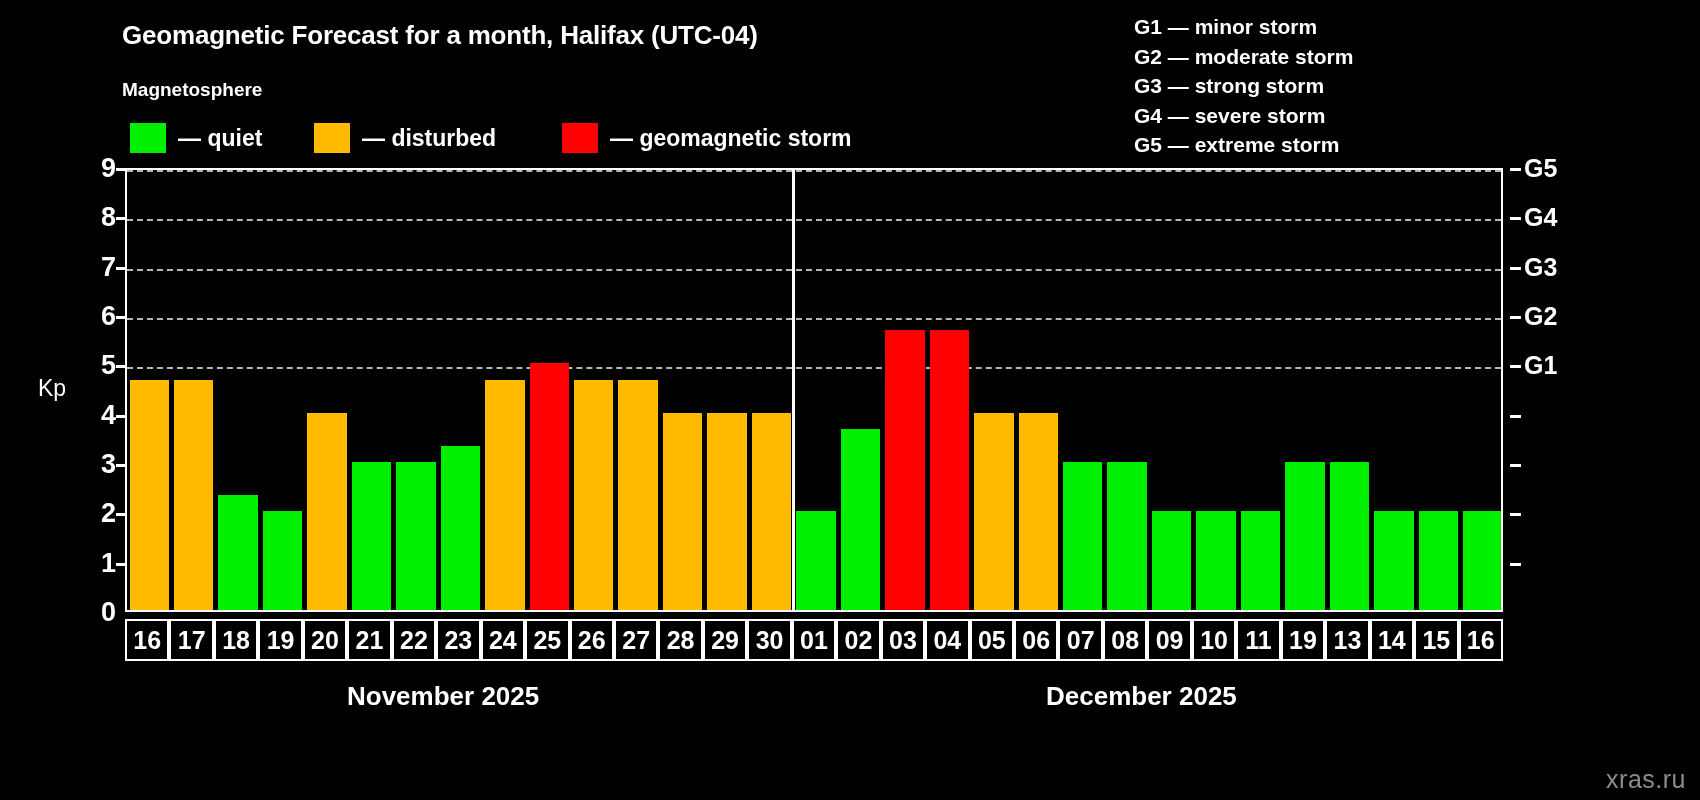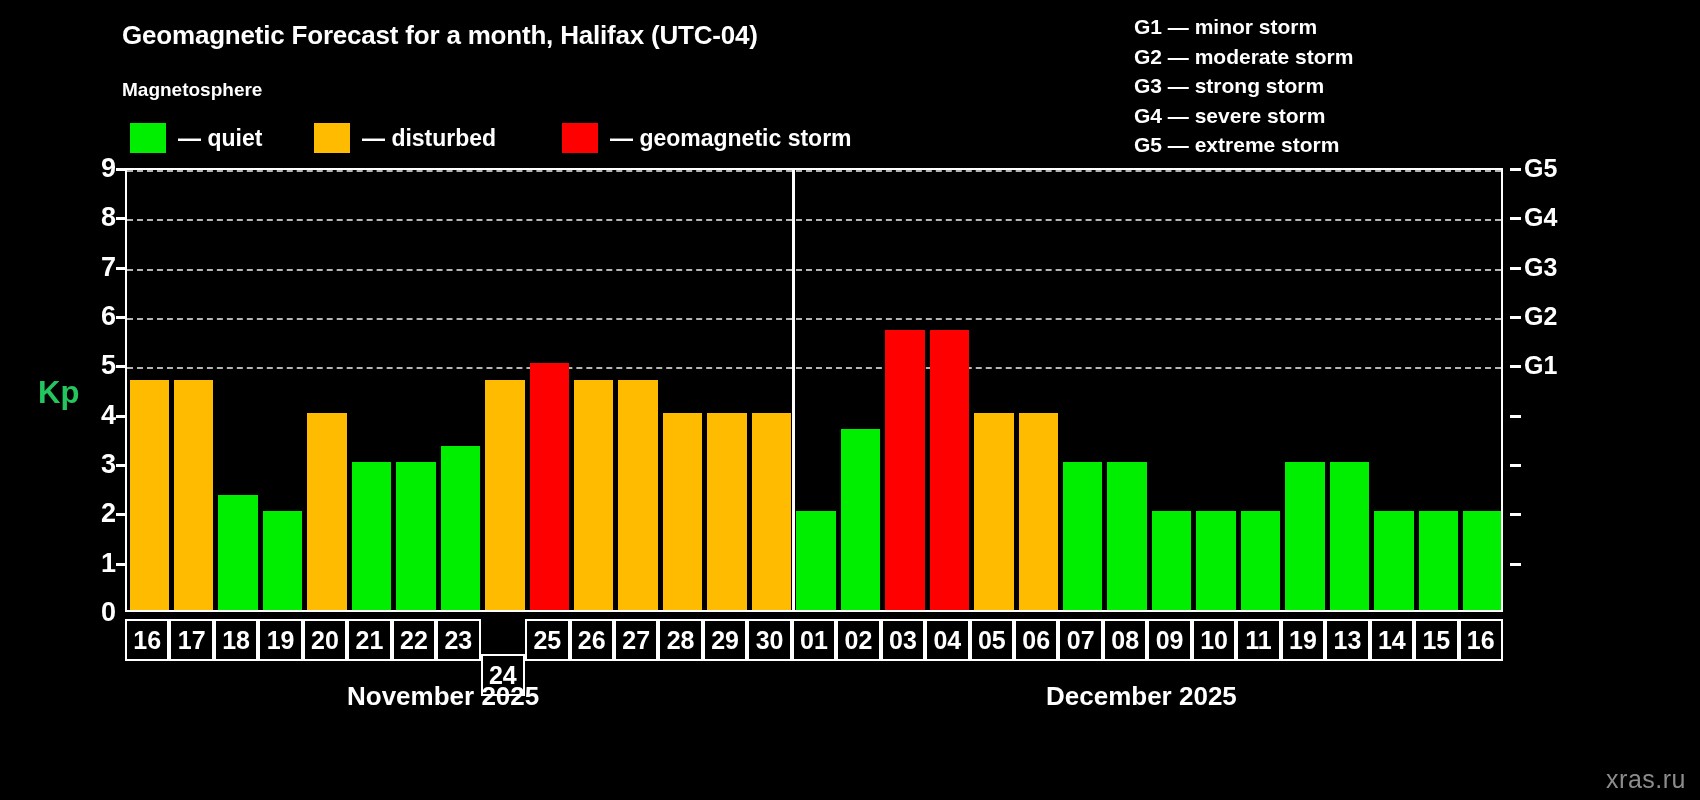--- a/index.html
+++ b/index.html
@@ -121,23 +121,23 @@
   .bar {
     position: absolute;
     bottom: 0;
   }
 
   
   #y-axis-title {
     position: absolute;
     left: 38px;
     top: 375px;
-    font-size: 31px;
-    font-weight: bold;
-    color: #22c55e;
+    font-size: 23px;
+    font-weight: normal;
+    color: #ffffff;
   }
   .y-tick-label {
     position: absolute;
     right: 0;
     width: 40px;
     text-align: right;
     font-size: 27px;
     font-weight: bold;
     color: #ffffff;
     transform: translateY(-50%);
@@ -343,21 +343,21 @@
 
 <div id="date-row">
     <div class="date-cell" style="left: 0px; width: 44.4516px;">16</div>
     <div class="date-cell" style="left: 44.4516px; width: 44.4516px;">17</div>
     <div class="date-cell" style="left: 88.9032px; width: 44.4516px;">18</div>
     <div class="date-cell" style="left: 133.355px; width: 44.4516px;">19</div>
     <div class="date-cell" style="left: 177.806px; width: 44.4516px;">20</div>
     <div class="date-cell" style="left: 222.258px; width: 44.4516px;">21</div>
     <div class="date-cell" style="left: 266.71px; width: 44.4516px;">22</div>
     <div class="date-cell" style="left: 311.161px; width: 44.4516px;">23</div>
-    <div class="date-cell" style="left: 355.613px; width: 44.4516px; margin-top: 35px;">24</div>
+    <div class="date-cell" style="left: 355.613px; width: 44.4516px;">24</div>
     <div class="date-cell" style="left: 400.065px; width: 44.4516px;">25</div>
     <div class="date-cell" style="left: 444.516px; width: 44.4516px;">26</div>
     <div class="date-cell" style="left: 488.968px; width: 44.4516px;">27</div>
     <div class="date-cell" style="left: 533.419px; width: 44.4516px;">28</div>
     <div class="date-cell" style="left: 577.871px; width: 44.4516px;">29</div>
     <div class="date-cell" style="left: 622.323px; width: 44.4516px;">30</div>
     <div class="date-cell" style="left: 666.774px; width: 44.4516px;">01</div>
     <div class="date-cell" style="left: 711.226px; width: 44.4516px;">02</div>
     <div class="date-cell" style="left: 755.677px; width: 44.4516px;">03</div>
     <div class="date-cell" style="left: 800.129px; width: 44.4516px;">04</div>

